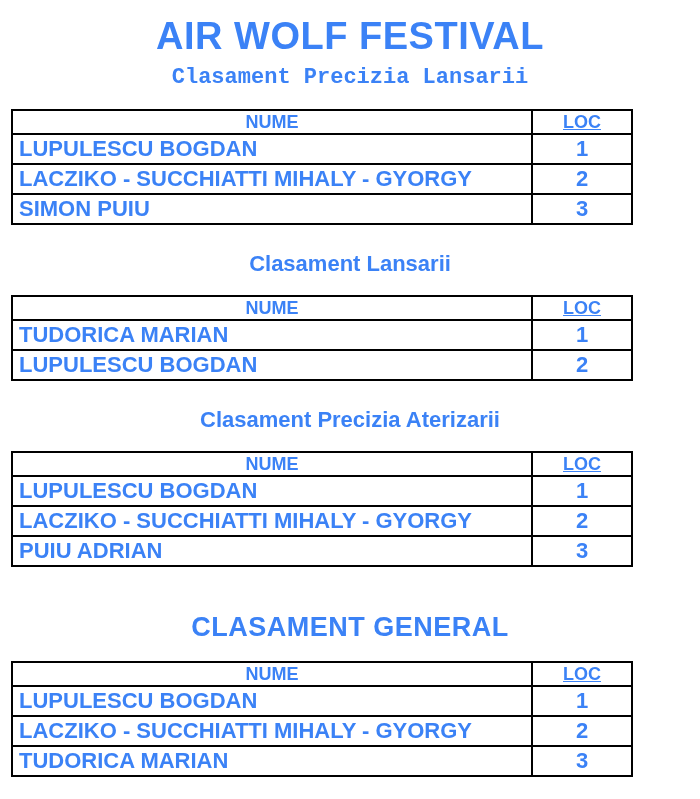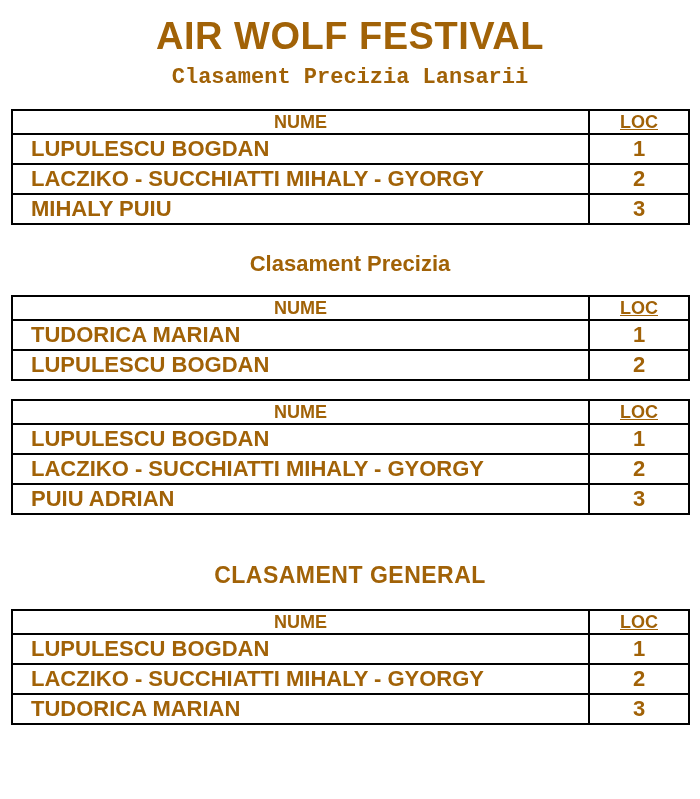--- a/index.html
+++ b/index.html
@@ -4,21 +4,21 @@
 <style>
   html, body {
     margin: 0;
     padding: 0;
     background: #ffffff;
   }
   .page {
     width: 700px;
     height: 799px;
     background: #ffffff;
-    color: #a16207;
+    color: #3b82f6;
     font-family: "Liberation Sans", "DejaVu Sans", sans-serif;
     font-weight: bold;
     overflow: hidden;
     box-sizing: border-box;
   }
   .title {
     margin: 14px 0 0 0;
     font-size: 38px;
     line-height: 44px;
     text-align: center;
@@ -29,27 +29,27 @@
     font-size: 22px;
     line-height: 26px;
     text-align: center;
   }
   .section-heading.first {
     margin-top: 7px;
     font-family: Liberation Mono, monospace;
   }
   .section-heading.general {
     margin-top: 44px;
-    font-size: 23px;
+    font-size: 27px;
     line-height: 32px;
     letter-spacing: 0.5px;
   }
   table.results-table {
     border-collapse: collapse;
-    width: 679px;
+    width: 622px;
     margin: 18px 10px 0 11px;
     table-layout: fixed;
   }
   .results-table th, .results-table td {
     border: 2px solid #000000;
     overflow: hidden;
     white-space: nowrap;
   }
   .results-table th {
     height: 22px;
@@ -58,21 +58,21 @@
     padding: 0;
   }
   .results-table td {
     height: 28px;
     font-size: 22px;
     padding: 0;
   }
   .results-table .col-place { width: 98px; text-decoration: underline; }
   .results-table td.cell-name {
     text-align: left;
-    padding-left: 18px;
+    padding-left: 6px;
   }
   .results-table td.cell-place {
     text-align: center;
   }
 </style>
 </head>
 <body>
 
 <div class="page">
 
@@ -89,46 +89,47 @@
     <tbody>
       <tr>
         <td class="cell-name">LUPULESCU BOGDAN</td>
         <td class="cell-place">1</td>
       </tr>
       <tr>
         <td class="cell-name">LACZIKO - SUCCHIATTI MIHALY - GYORGY</td>
         <td class="cell-place">2</td>
       </tr>
       <tr>
-        <td class="cell-name">MIHALY PUIU</td>
+        <td class="cell-name">SIMON PUIU</td>
         <td class="cell-place">3</td>
       </tr>
     </tbody>
   </table>
 
-  <h2 class="section-heading">Clasament Precizia</h2>
+  <h2 class="section-heading">Clasament Lansarii</h2>
   <table class="results-table">
     <thead>
       <tr>
         <th class="col-name">NUME</th>
         <th class="col-place">LOC</th>
       </tr>
     </thead>
     <tbody>
       <tr>
         <td class="cell-name">TUDORICA MARIAN</td>
         <td class="cell-place">1</td>
       </tr>
       <tr>
         <td class="cell-name">LUPULESCU BOGDAN</td>
         <td class="cell-place">2</td>
       </tr>
     </tbody>
   </table>
 
+  <h2 class="section-heading">Clasament Precizia Aterizarii</h2>
   <table class="results-table">
     <thead>
       <tr>
         <th class="col-name">NUME</th>
         <th class="col-place">LOC</th>
       </tr>
     </thead>
     <tbody>
       <tr>
         <td class="cell-name">LUPULESCU BOGDAN</td>

